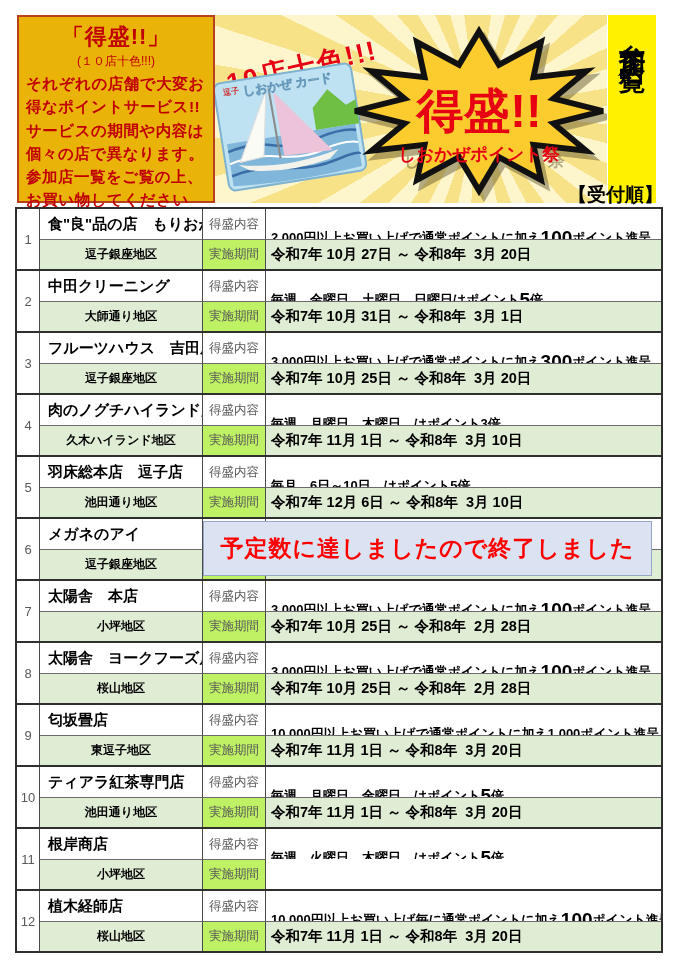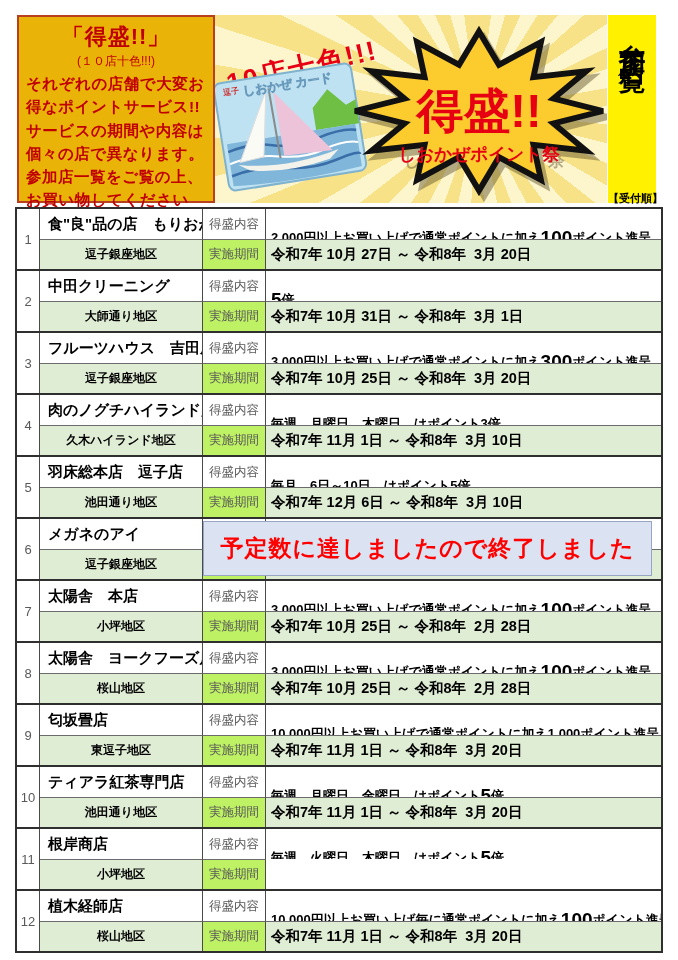--- a/index.html
+++ b/index.html
@@ -33,21 +33,21 @@
   
   .strip{
     position:absolute;left:608px;top:15px;width:48px;height:188px;background:#fff100;
     display:flex;justify-content:center;
   }
   .strip-vtext{
     writing-mode:vertical-rl;text-orientation:upright;
     font-size:27px;font-weight:900;color:#000;letter-spacing:6px;padding-top:7px;
   }
   .order-note{
-    position:absolute;right:15px;top:191px;font-size:11px;font-weight:bold;color:#000;
+    position:absolute;right:15px;top:182px;font-size:19px;font-weight:bold;color:#000;
   }
   
   .store-table{
     position:absolute;left:15px;top:207px;width:648px;box-sizing:border-box;
     border:2px solid #2f2f2f;background:#fff;
   }
   .group{
     display:grid;grid-template-columns:23px 163px 63px 1fr;grid-template-rows:30px 30px;
     position:relative;background:#fff;
   }
@@ -117,21 +117,21 @@
         <div class="cell c-label-top">得盛内容</div>
         <div class="cell c-offer"><span class="seg">2,000円以上お買い上げで通常ポイントに加え</span><span class="seg big">100</span><span class="seg">ポイント進呈</span></div>
         <div class="cell c-area">逗子銀座地区</div>
         <div class="cell c-label-bot">実施期間</div>
         <div class="cell c-period">令和7年 10月 27日 ～ 令和8年  3月 20日</div>
       </div>
       <div class="group">
         <div class="cell c-num">2</div>
         <div class="cell c-store">中田クリーニング</div>
         <div class="cell c-label-top">得盛内容</div>
-        <div class="cell c-offer"><span class="seg big">5</span><span class="seg">倍</span></div>
+        <div class="cell c-offer"><span class="seg">毎週、金曜日、土曜日、日曜日はポイント</span><span class="seg big">5</span><span class="seg">倍</span></div>
         <div class="cell c-area">大師通り地区</div>
         <div class="cell c-label-bot">実施期間</div>
         <div class="cell c-period">令和7年 10月 31日 ～ 令和8年  3月 1日</div>
       </div>
       <div class="group">
         <div class="cell c-num">3</div>
         <div class="cell c-store">フルーツハウス　吉田屋</div>
         <div class="cell c-label-top">得盛内容</div>
         <div class="cell c-offer"><span class="seg">3,000円以上お買い上げで通常ポイントに加え</span><span class="seg big">300</span><span class="seg">ポイント進呈</span></div>
         <div class="cell c-area">逗子銀座地区</div>

